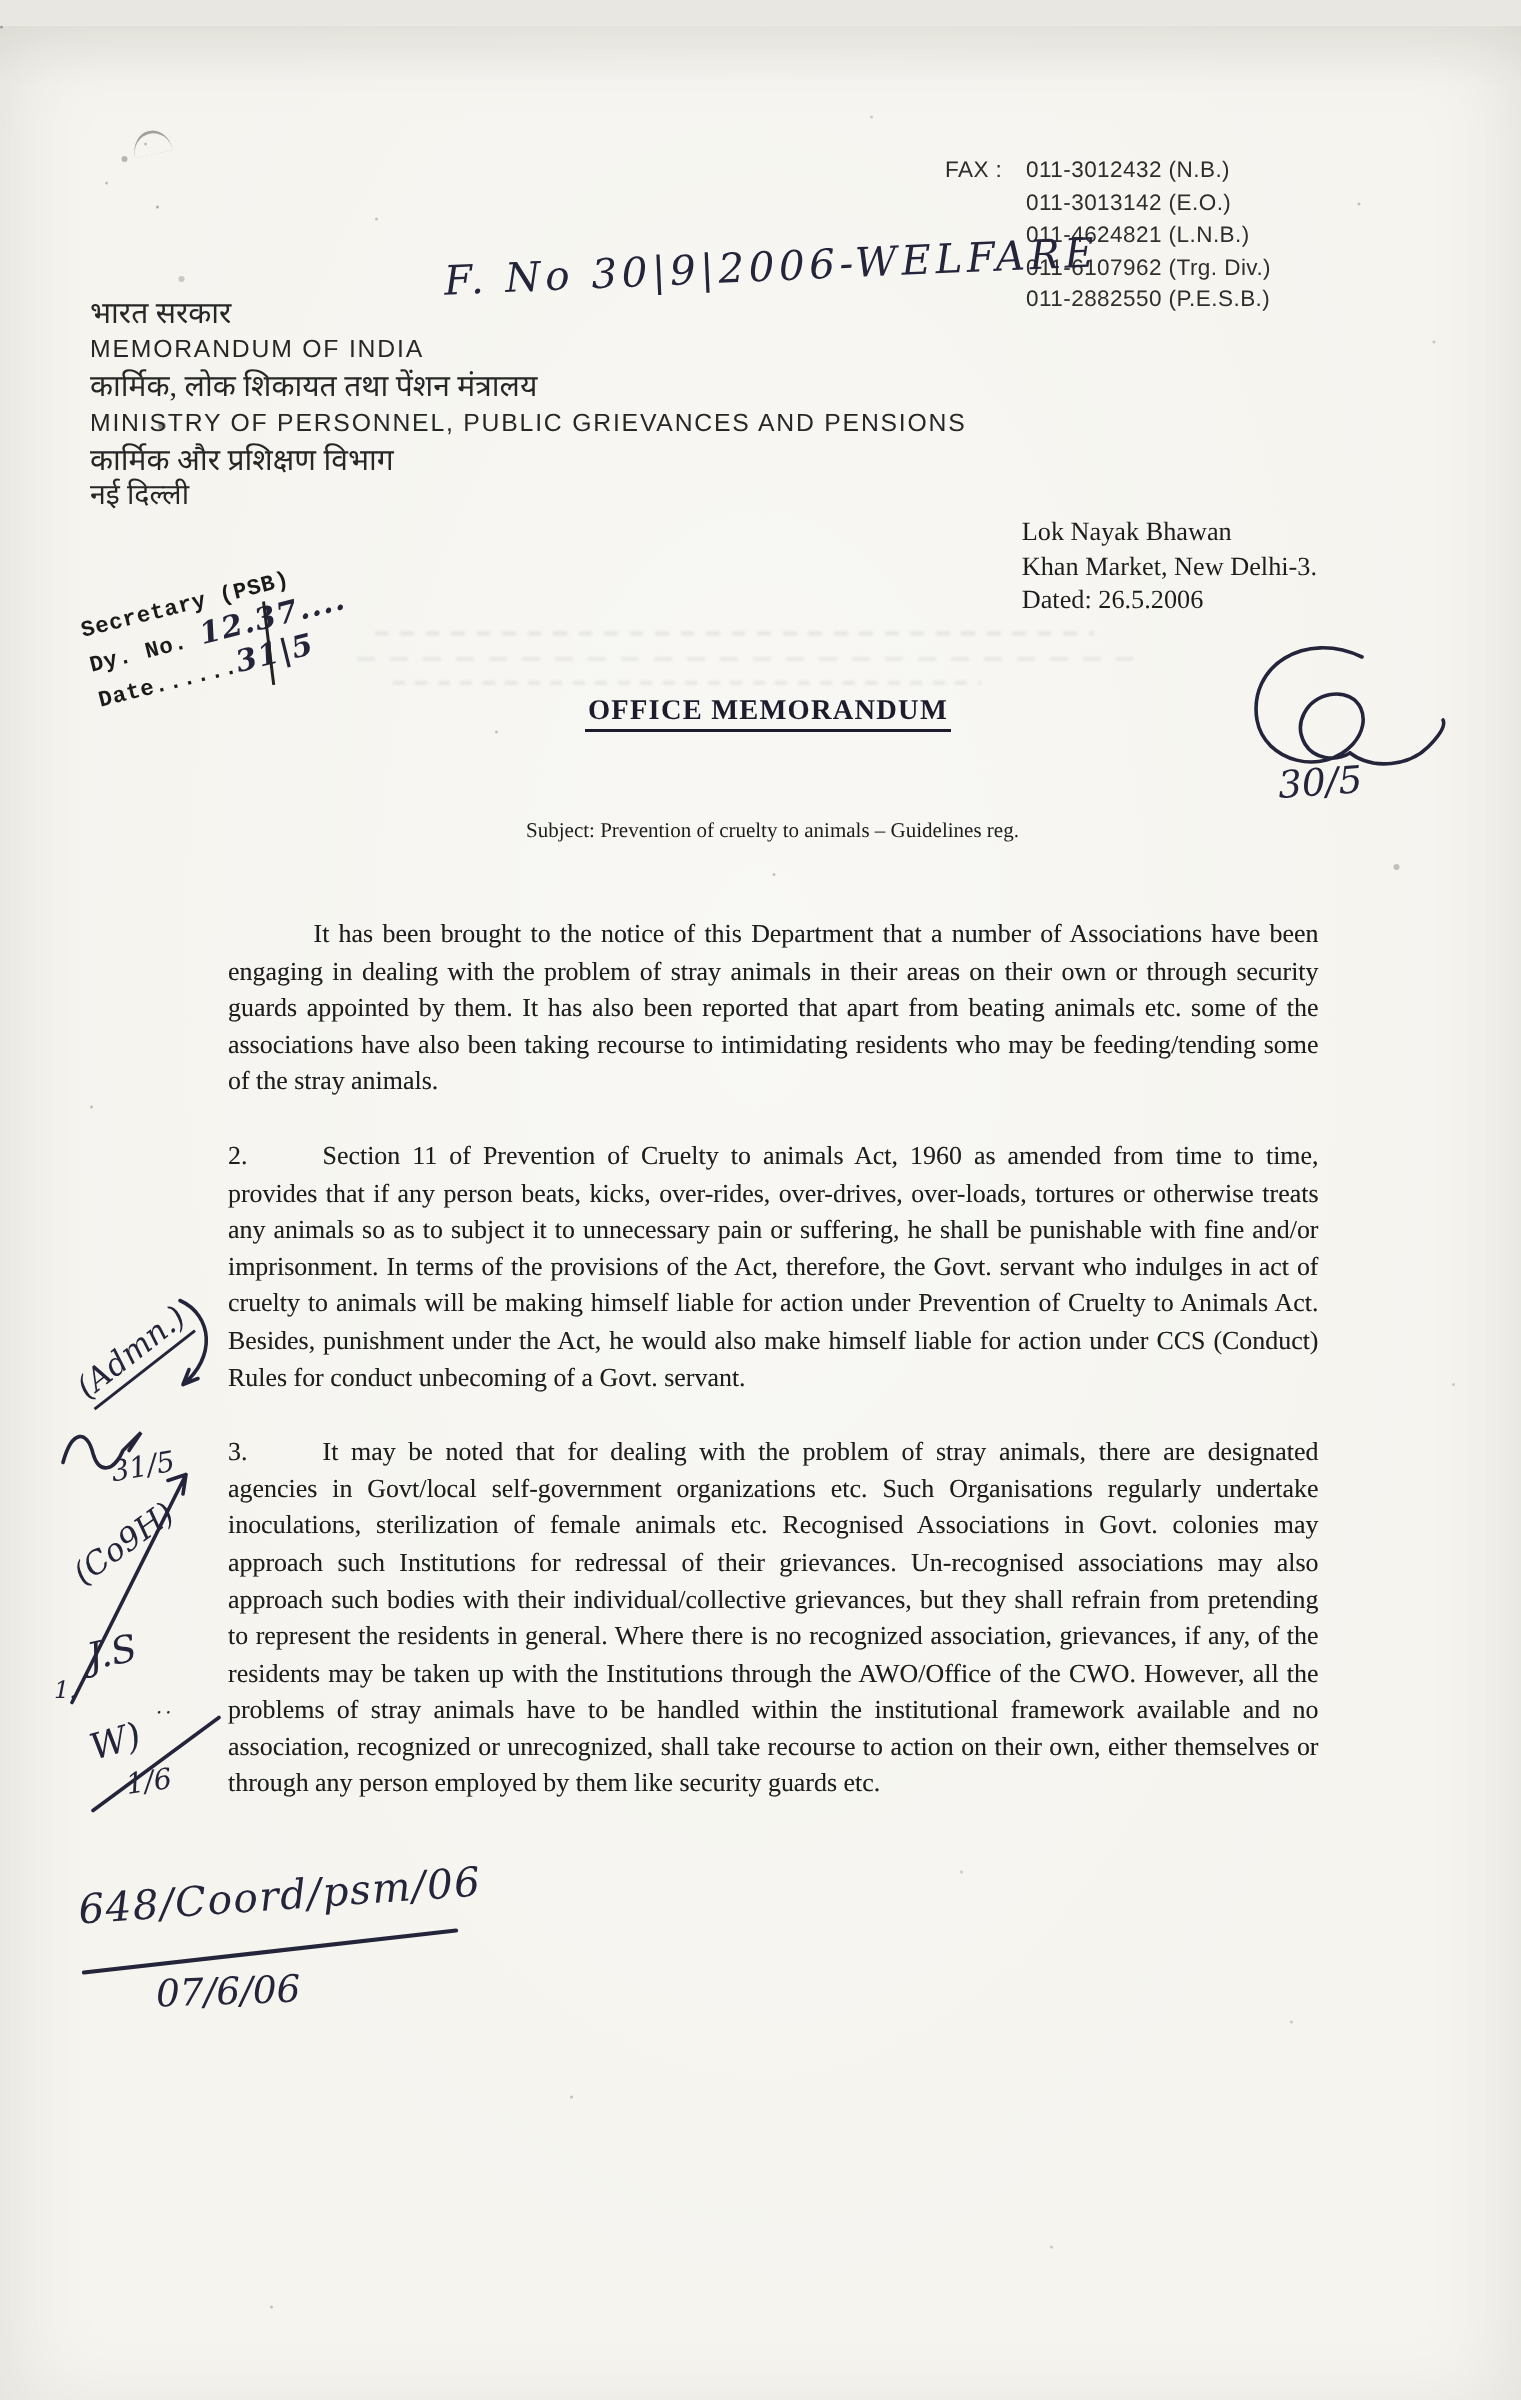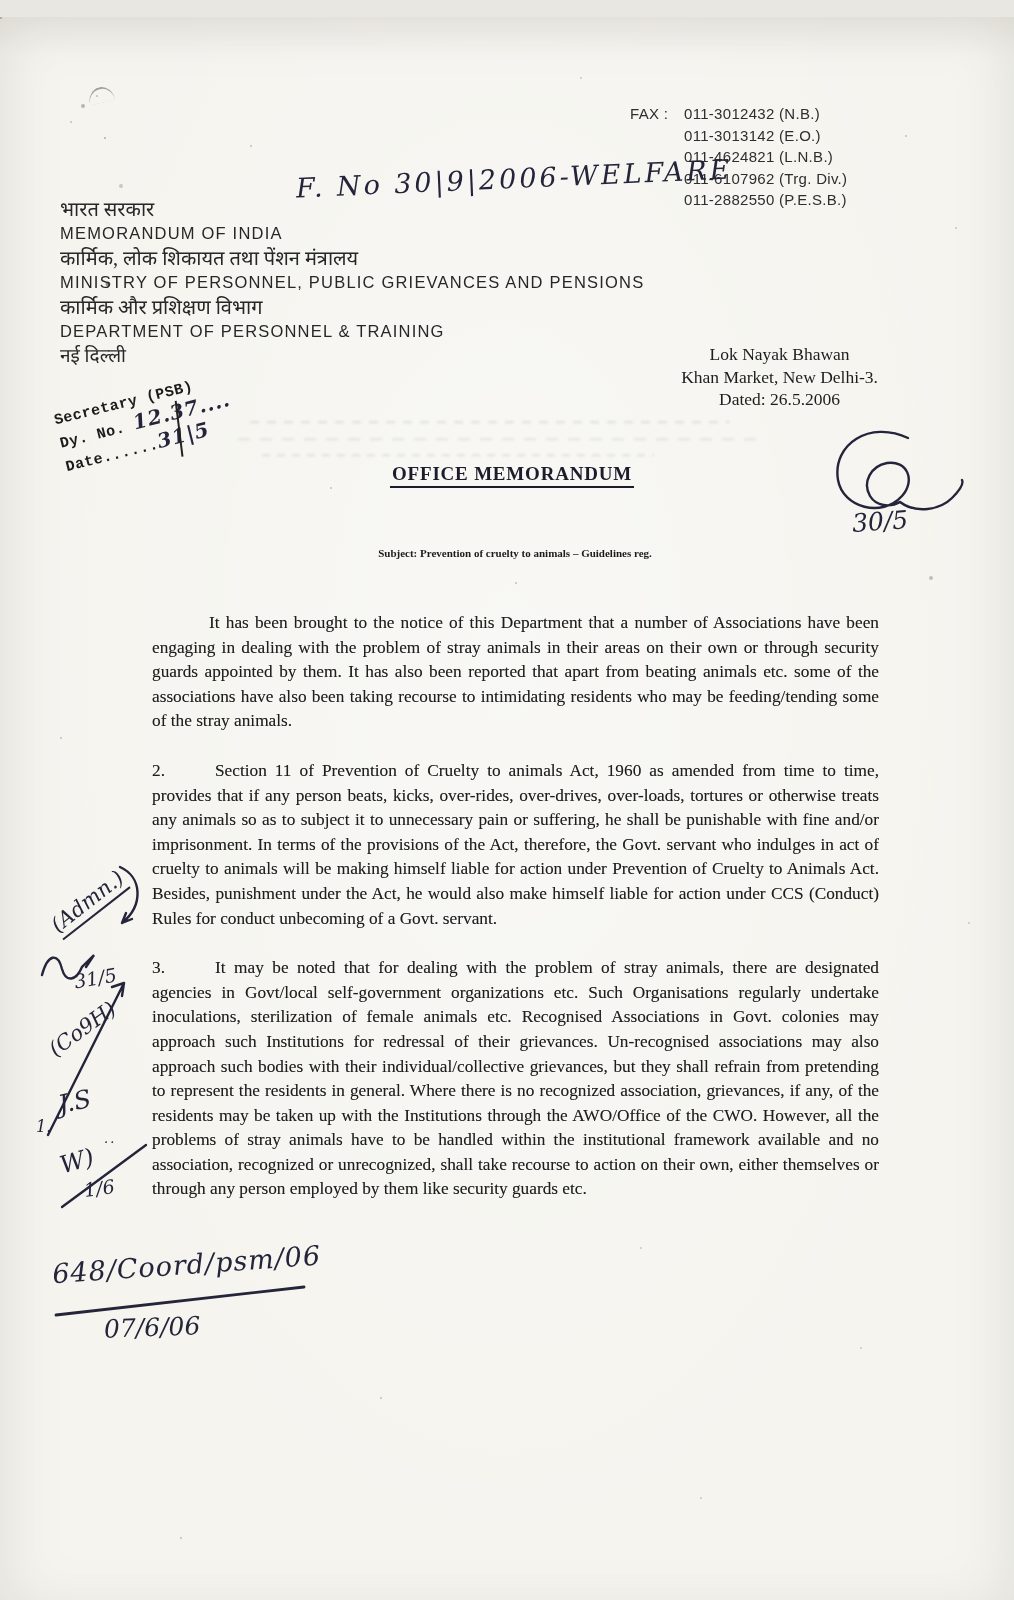--- a/index.html
+++ b/index.html
@@ -20,34 +20,34 @@
   .hand{font-family:"DejaVu Serif",serif;font-style:italic;color:#24243a;}
   .fileno{position:absolute;left:296px;top:146px;font-size:27px;letter-spacing:3px;
     transform:rotate(-2.5deg);white-space:nowrap;}
   
   .letterhead{position:absolute;left:60px;top:180px;width:860px;text-align:left;color:#272727;}
   .lh-hi{font-family:"Liberation Serif",serif;font-size:20px;line-height:24px;}
   .lh-en{font-family:"Liberation Sans",sans-serif;font-size:16.5px;line-height:25px;letter-spacing:1.2px;}
   .lh-city-hi{font-size:19px;line-height:23px;}
   .lh-city-en{font-size:15.5px;letter-spacing:2.5px;line-height:24px;}
   
-  .address{position:absolute;right:136px;top:326px;text-align:center;
+  .address{position:absolute;right:136px;top:326px;text-align:left;
     font-size:17.5px;line-height:22.5px;color:#1d1d1d;}
   
   .stamp{position:absolute;left:52px;top:394px;transform:rotate(-14deg);transform-origin:left top;
     font-family:"Liberation Mono",monospace;font-weight:bold;color:#1b1b1b;
     font-size:15px;line-height:21px;letter-spacing:.5px;white-space:nowrap;}
   .stamp .hv{font-size:20px;letter-spacing:1px;}
   .stamp-slash{position:absolute;left:118px;top:20px;width:2px;height:56px;background:#222;transform:rotate(7deg);}
   
   .om-title{position:absolute;left:0;top:446px;width:1024px;text-align:center;}
   .om-title span{display:inline-block;font-weight:bold;font-size:19px;letter-spacing:.8px;
     border-bottom:2.5px solid #1c1c2c;padding:0 2px 1px;color:#1c1c2c;}
   .subject{position:absolute;left:152px;top:530px;width:726px;text-align:center;
-    font-weight:bold;font-size:11px;color:#1c1c1c;}
+    font-weight:normal;font-size:14px;color:#1c1c1c;}
   
   .body-text{position:absolute;left:152px;top:594px;width:727px;
     font-size:17.3px;line-height:24.6px;text-align:justify;color:#1e1e1e;
     text-shadow:0 0 .4px rgba(0,0,0,.35);}
   .body-text p{margin:0 0 25px;}
   .p-first{text-indent:57px;}
   .pnum{display:inline-block;width:63px;text-indent:0;}
   
   .anno{position:absolute;white-space:nowrap;}
   .sig-date{left:852px;top:490px;font-size:25px;transform:rotate(-4deg);}
@@ -108,21 +108,20 @@
   </div>
 
   <div class="fileno hand">F. No 30|9|2006-WELFARE</div>
 
   <div class="letterhead">
     <div class="lh-hi">भारत सरकार</div>
     <div class="lh-en">MEMORANDUM OF INDIA</div>
     <div class="lh-hi">कार्मिक, लोक शिकायत तथा पेंशन मंत्रालय</div>
     <div class="lh-en">MINISTRY OF PERSONNEL, PUBLIC GRIEVANCES AND PENSIONS</div>
     <div class="lh-hi">कार्मिक और प्रशिक्षण विभाग</div>
-    <div class="lh-en">DEPARTMENT OF PERSONNEL &amp; TRAINING</div>
     <div class="lh-hi lh-city-hi">नई दिल्ली</div>
   </div>
 
   <div class="address">
     <div>Lok Nayak Bhawan</div>
     <div>Khan Market, New Delhi-3.</div>
     <div>Dated: 26.5.2006</div>
   </div>
 
   <div class="stamp">

